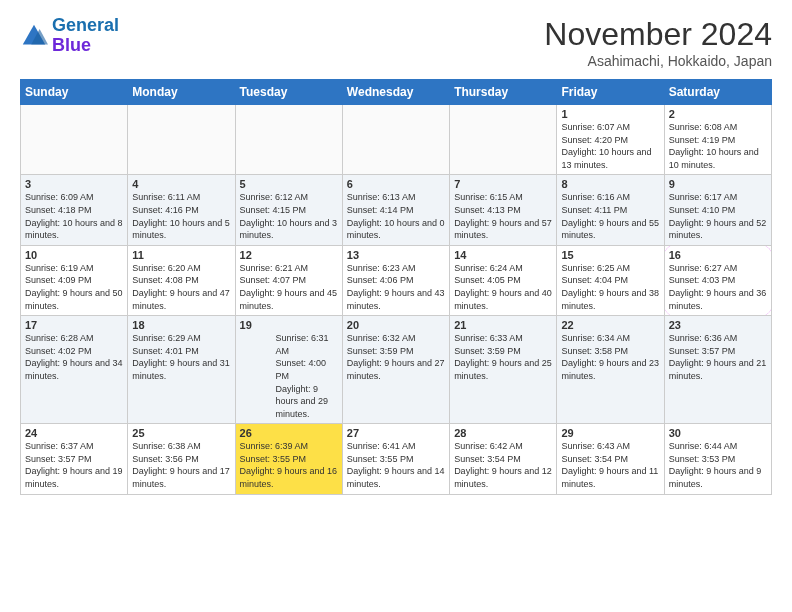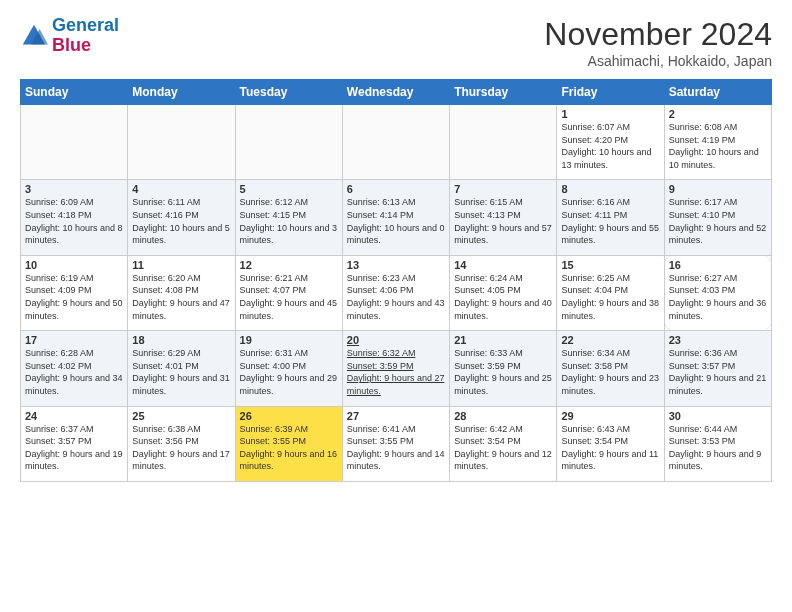--- a/index.html
+++ b/index.html
@@ -105,21 +105,21 @@
 
 <div class="page">
   <div class="header">
     <div class="logo">
       <svg class="logo-icon" viewBox="0 0 40 40">
         <polygon points="20,4 36,32 4,32" fill="#2e75c3"></polygon>
         <polygon points="28,10 40,32 16,32" fill="#1a5fa0" opacity="0.6"></polygon>
       </svg>
       <div class="logo-text">
         <div><span>General</span></div>
-        <div style="color:#be185d;">Blue</div>
+        <div style="color:#6d28d9;">Blue</div>
       </div>
     </div>
     <div class="title-area">
       <div class="month-title">November 2024</div>
       <div class="location">Asahimachi, Hokkaido, Japan</div>
     </div>
   </div>
 
   <table class="calendar">
     <thead>
@@ -249,25 +249,25 @@
 Daylight: 9 hours and 34 minutes.</div>
           </td>
           <td style="background: rgb(240, 244, 248);">
             <span class="day-num">18</span>
             <div class="day-info" style="white-space: pre-line;">Sunrise: 6:29 AM
 Sunset: 4:01 PM
 Daylight: 9 hours and 31 minutes.</div>
           </td>
           <td style="background: rgb(240, 244, 248);">
             <span class="day-num">19</span>
-            <div class="day-info" style="white-space: pre-line;">Sunrise: 6:31 AM
+            <div class="day-info" style="white-space: pre-line; margin-left: 36px;">Sunrise: 6:31 AM
 Sunset: 4:00 PM
 Daylight: 9 hours and 29 minutes.</div>
           </td>
-          <td style="background: rgb(240, 244, 248); text-decoration: underline;">
+          <td style="background: rgb(240, 244, 248);">
             <span class="day-num">20</span>
             <div class="day-info" style="white-space: pre-line;">Sunrise: 6:32 AM
 Sunset: 3:59 PM
 Daylight: 9 hours and 27 minutes.</div>
           </td>
           <td style="background: rgb(240, 244, 248);">
             <span class="day-num">21</span>
             <div class="day-info" style="white-space: pre-line;">Sunrise: 6:33 AM
 Sunset: 3:59 PM
 Daylight: 9 hours and 25 minutes.</div>

